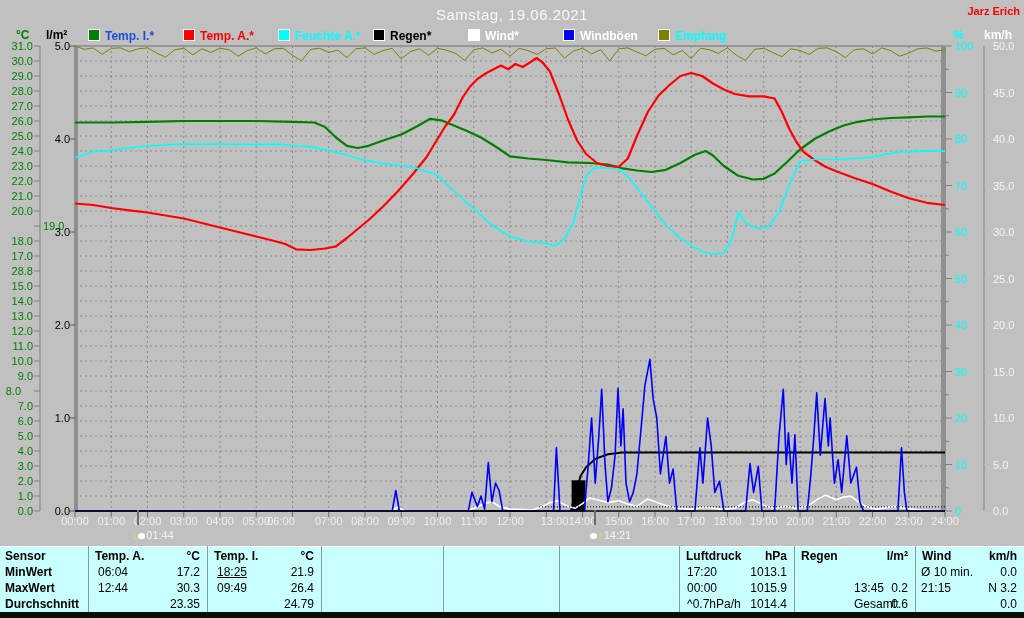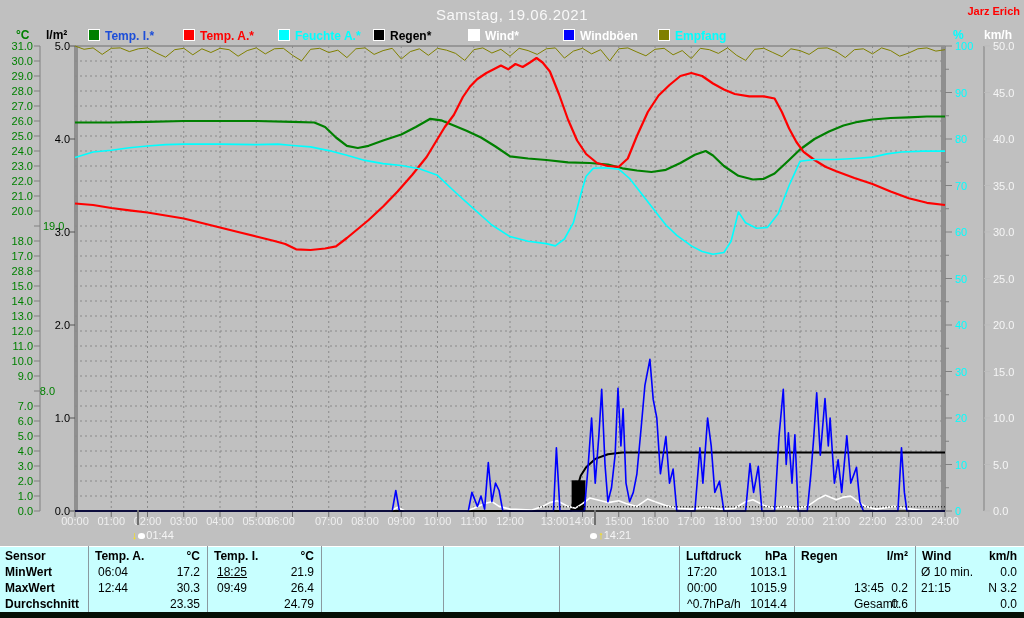--- a/index.html
+++ b/index.html
@@ -215,21 +215,21 @@
 
   <div id="ylabels">
       <span class="abs ylab" style="top: 506px; color: rgb(0, 128, 0); width: 34px; left: -1px; text-align: right;">0.0</span>
       <span class="abs ylab" style="top: 491px; color: rgb(0, 128, 0); width: 34px; left: -1px; text-align: right;">1.0</span>
       <span class="abs ylab" style="top: 476px; color: rgb(0, 128, 0); width: 34px; left: -1px; text-align: right;">2.0</span>
       <span class="abs ylab" style="top: 461px; color: rgb(0, 128, 0); width: 34px; left: -1px; text-align: right;">3.0</span>
       <span class="abs ylab" style="top: 446px; color: rgb(0, 128, 0); width: 34px; left: -1px; text-align: right;">4.0</span>
       <span class="abs ylab" style="top: 431px; color: rgb(0, 128, 0); width: 34px; left: -1px; text-align: right;">5.0</span>
       <span class="abs ylab" style="top: 416px; color: rgb(0, 128, 0); width: 34px; left: -1px; text-align: right;">6.0</span>
       <span class="abs ylab" style="top: 401px; color: rgb(0, 128, 0); width: 34px; left: -1px; text-align: right;">7.0</span>
-      <span class="abs ylab" style="top: 386px; color: rgb(0, 128, 0); width: 56px; left: -1px; text-align: right;">8.0</span>
+      <span class="abs ylab" style="top: 386px; color: rgb(0, 128, 0); width: 22px; left: -1px; text-align: right;">8.0</span>
       <span class="abs ylab" style="top: 371px; color: rgb(0, 128, 0); width: 34px; left: -1px; text-align: right;">9.0</span>
       <span class="abs ylab" style="top: 356px; color: rgb(0, 128, 0); width: 34px; left: -1px; text-align: right;">10.0</span>
       <span class="abs ylab" style="top: 341px; color: rgb(0, 128, 0); width: 34px; left: -1px; text-align: right;">11.0</span>
       <span class="abs ylab" style="top: 326px; color: rgb(0, 128, 0); width: 34px; left: -1px; text-align: right;">12.0</span>
       <span class="abs ylab" style="top: 311px; color: rgb(0, 128, 0); width: 34px; left: -1px; text-align: right;">13.0</span>
       <span class="abs ylab" style="top: 296px; color: rgb(0, 128, 0); width: 34px; left: -1px; text-align: right;">14.0</span>
       <span class="abs ylab" style="top: 281px; color: rgb(0, 128, 0); width: 34px; left: -1px; text-align: right;">15.0</span>
       <span class="abs ylab" style="top: 266px; color: rgb(0, 128, 0); width: 34px; left: -1px; text-align: right;">28.8</span>
       <span class="abs ylab" style="top: 251px; color: rgb(0, 128, 0); width: 34px; left: -1px; text-align: right;">17.0</span>
       <span class="abs ylab" style="top: 236px; color: rgb(0, 128, 0); width: 34px; left: -1px; text-align: right;">18.0</span>

